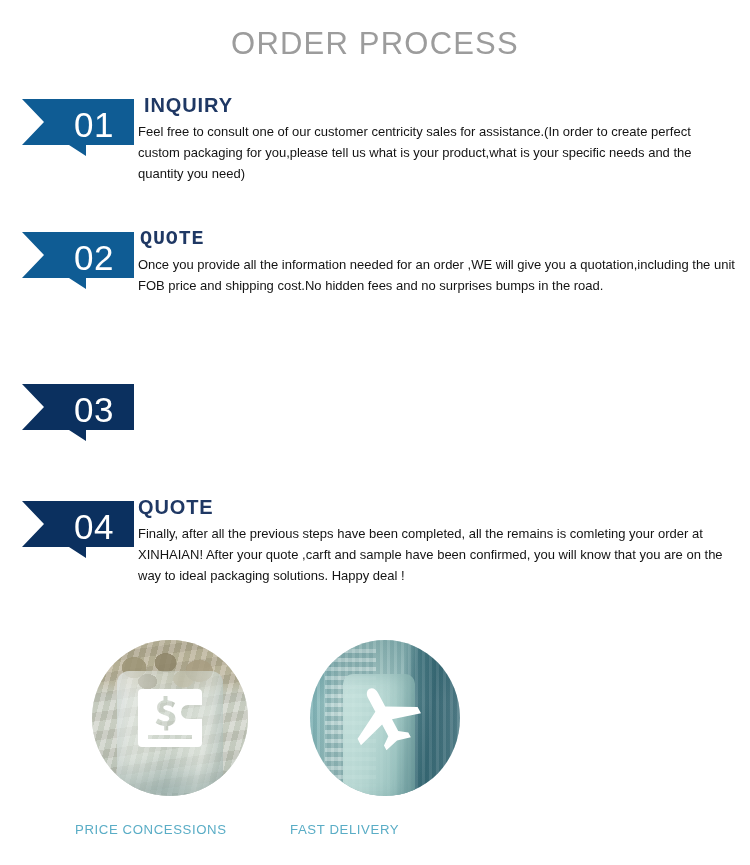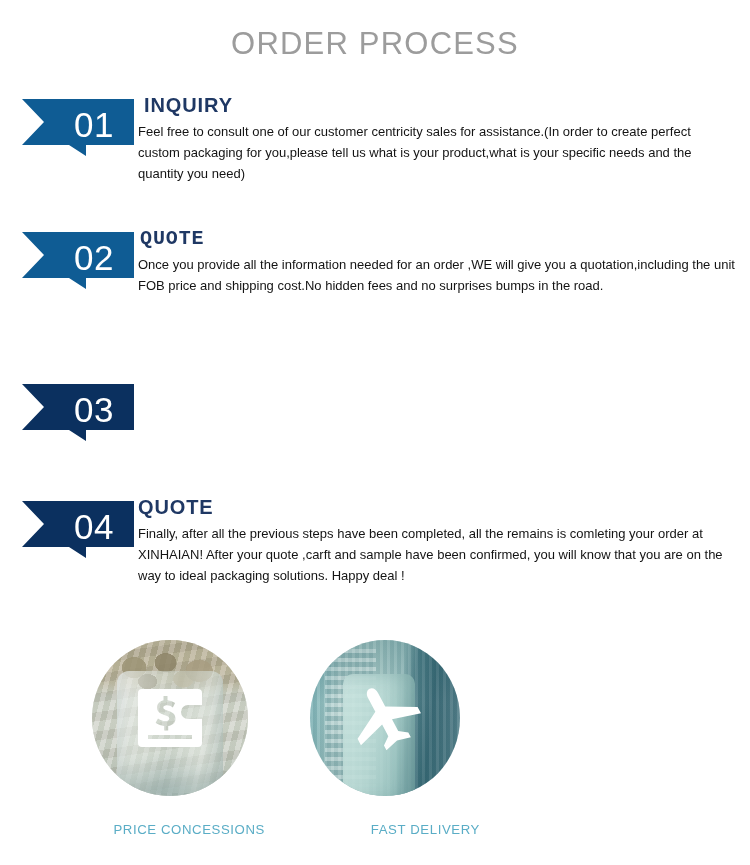--- a/index.html
+++ b/index.html
@@ -109,21 +109,21 @@
     position: absolute;
     top: 640px;
     left: 0;
     width: 750px;
     height: 225px;
   }
 
   .feature {
     position: absolute;
     width: 190px;
-    text-align: right;
+    text-align: left;
   }
   .feature-1 { left: 75px; }
   .feature-2 { left: 290px; }
   .feature-3 { left: 520px; }
 
   .circle {
     position: relative;
     width: 156px;
     height: 156px;
     margin: 0 auto;

